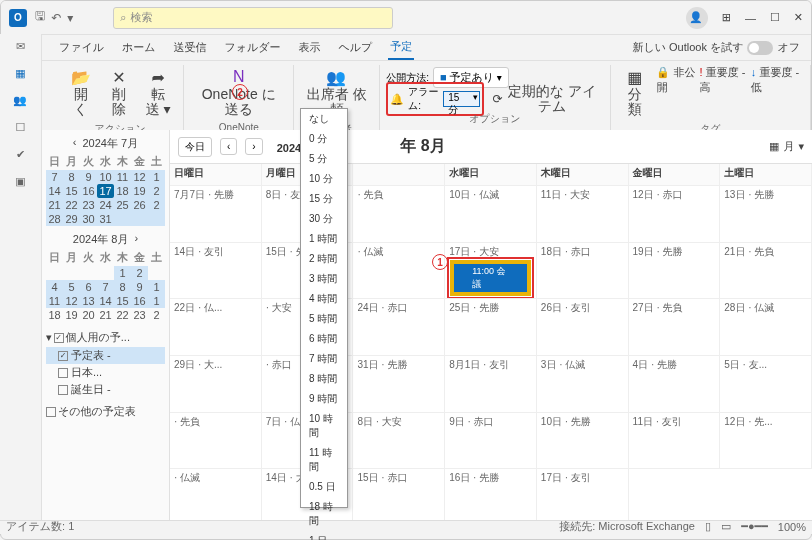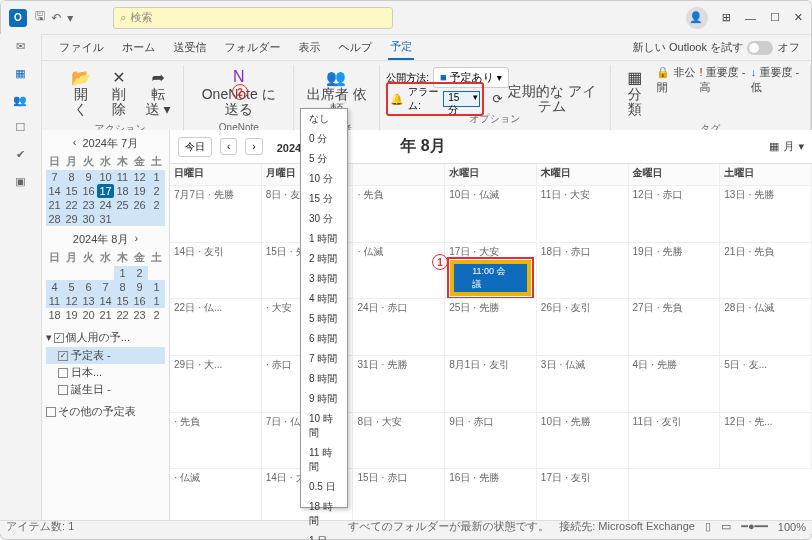--- a/index.html
+++ b/index.html
@@ -403,20 +403,19 @@
     <div>1 日</div>
     <div>2 日</div>
     <div>3 日</div>
   </div>
 
 <div class="circle1 circle-num">1</div>
 
 <div class="statusbar">
   <span>アイテム数: 1</span>
   <div class="right">
-    <span>すべてのフォルダーが最新の状態です。</span>
     <span>接続先: Microsoft Exchange</span>
     <span>▯</span>
     <span>▭</span>
     <span>━●━━</span>
     <span>100%</span>
   </div>
 </div>
 
 </body></html>

